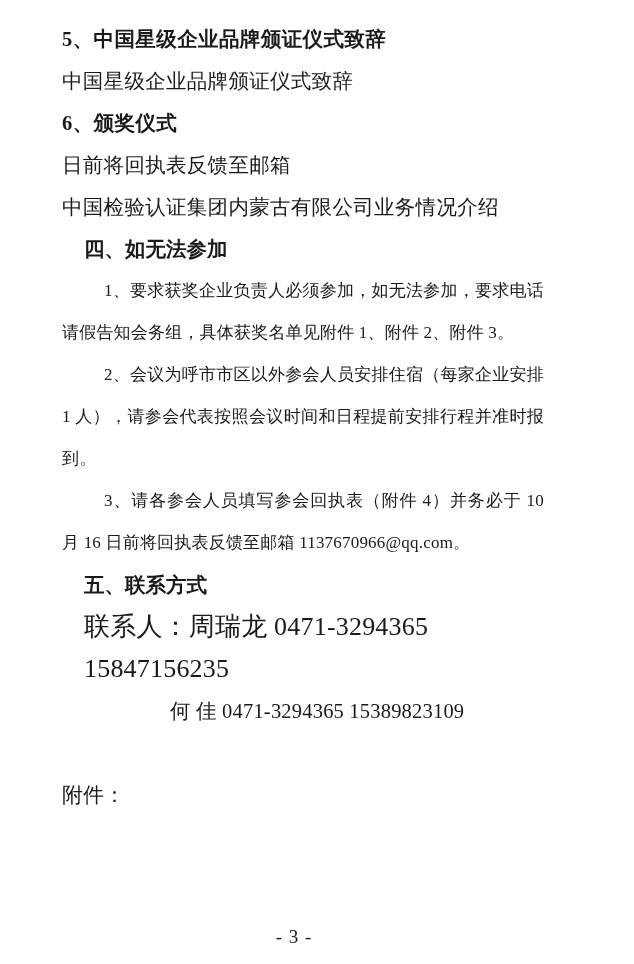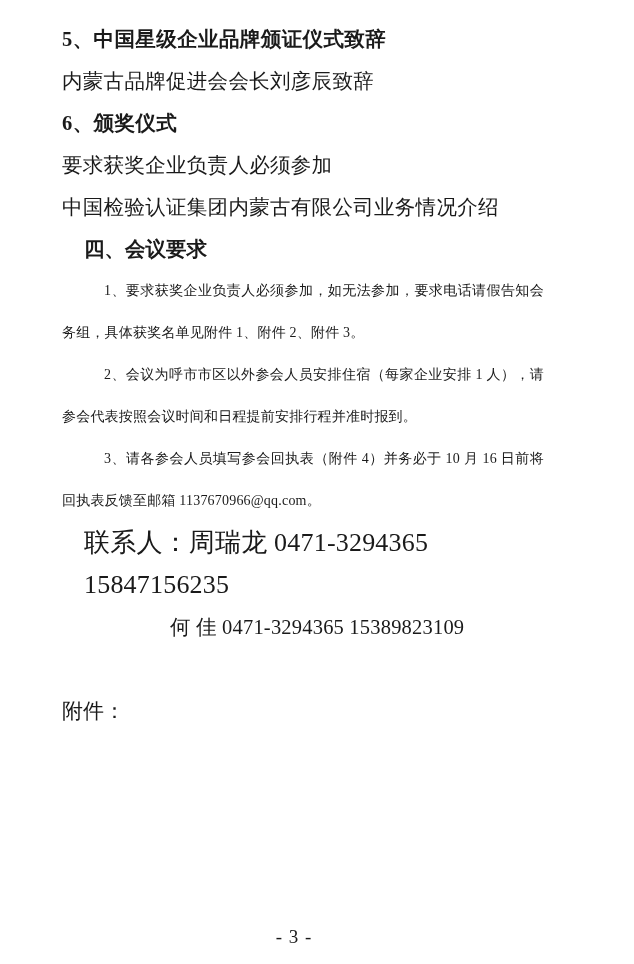--- a/index.html
+++ b/index.html
@@ -27,21 +27,21 @@
     letter-spacing: 0.3px;
     white-space: pre-wrap;
   }
   .heading {
     font-weight: bold;
     font-size: 20.5px;
     line-height: 42px;
     letter-spacing: 0.4px;
   }
   .body-par {
-    font-size: 14px;
+    font-size: 17px;
     line-height: 42px;
     text-align: justify;
     text-justify: inter-ideograph;
     letter-spacing: 0.2px;
   }
   .sub-head {
     font-weight: bold;
     font-size: 20.5px;
     line-height: 42px;
     padding-left: 22px;
@@ -80,33 +80,34 @@
     letter-spacing: 1px;
     font-family: "Liberation Serif", serif;
   }
 </style>
 </head>
 <body>
 
 <div class="page">
 
   <div class="heading">5、中国星级企业品牌颁证仪式致辞</div>
-  <div class="line">内蒙古品牌促进会会长刘彦辰致辞</div>
+  <div class="line">中国星级企业品牌颁证仪式致辞</div>
 
   <div class="heading">6、颁奖仪式</div>
-  <div class="line">要求获奖企业负责人必须参加</div>
+  <div class="line">日前将回执表反馈至邮箱</div>
 
   <div class="line">中国检验认证集团内蒙古有限公司业务情况介绍</div>
 
-  <div class="sub-head">四、会议要求</div>
+  <div class="sub-head">四、如无法参加</div>
 
   <div class="body-par para-indent">1、要求获奖企业负责人必须参加，如无法参加，要求电话请假告知会务组，具体获奖名单见附件 1、附件 2、附件 3。</div>
   <div class="body-par para-indent">2、会议为呼市市区以外参会人员安排住宿（每家企业安排 1 人），请参会代表按照会议时间和日程提前安排行程并准时报到。</div>
   <div class="body-par para-indent">3、请各参会人员填写参会回执表（附件 4）并务必于 10 月 16 日前将回执表反馈至邮箱 1137670966@qq.com。</div>
 
+  <div class="sub-head">五、联系方式</div>
 
   <div class="contact-line">联系人：周瑞龙 0471-3294365   15847156235</div>
   <div class="contact-line2">何 佳 0471-3294365   15389823109</div>
 
   <div class="blank"></div>
 
   <div class="attach-label">附件：</div>
 
   <div class="footer">- 3 -</div>
 </div>

